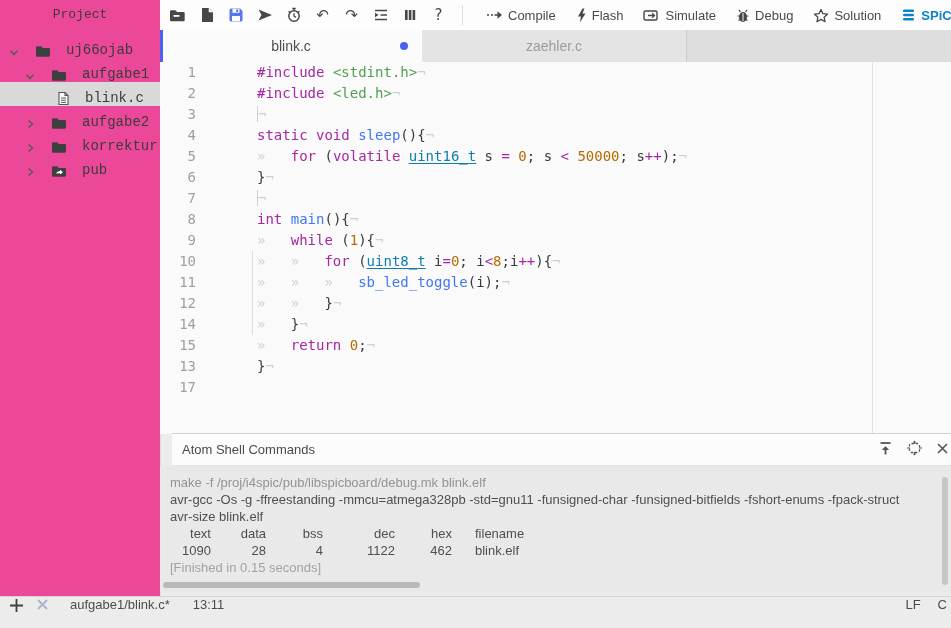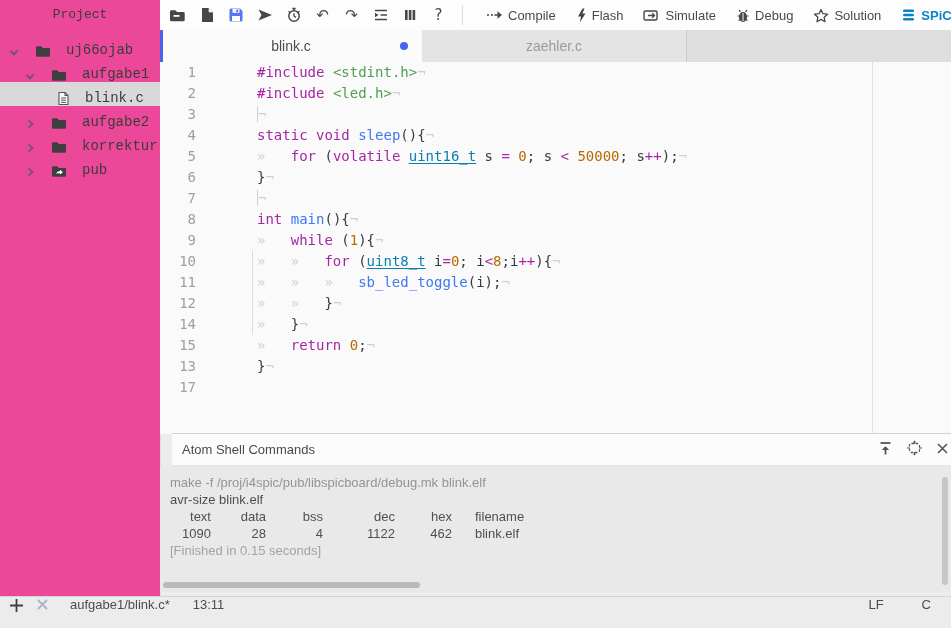--- a/index.html
+++ b/index.html
@@ -60,21 +60,21 @@
   .hscroll{position:absolute;left:3px;bottom:4px;width:257px;height:6px;border-radius:3px;background:#b9b9b9;}
   .vscroll{position:absolute;right:3px;top:11px;width:6px;height:108px;border-radius:3px;background:#c6c6c6;}
   
   .statusbar{position:absolute;left:0;top:596px;width:951px;height:32px;background:#ececec;
     border-top:1px solid #d5d5d5;box-sizing:border-box;display:flex;align-items:flex-start;
     font-size:13px;color:#4c4c4c;}
   .sb-plus{margin-left:8px;display:flex;}
   .sb-x{margin-left:10px;display:flex;}
   .sb-file{margin-left:20px;}
   .sb-cursor{margin-left:23px;}
-  .sb-right{margin-left:auto;display:flex;gap:38px;padding-right:20px;}
+  .sb-right{margin-left:auto;display:flex;gap:17px;padding-right:4px;}
   .vdiv-main{position:absolute;left:160px;top:0;width:1px;height:597px;background:#dcdcdc;}
 </style>
 </head>
 <body>
 
 <aside class="sidebar">
   <div class="sb-title">Project</div>
   <div class="tree">
     <div class="trow lv0">
       <span class="tico">
@@ -357,20 +357,21 @@
         </svg></span>
     <span>
       <svg width="13" height="13">
           <path d="M2 2l9 9M11 2l-9 9" stroke="#555" stroke-width="1.6"></path>
         </svg></span>
   </span>
 </div>
 
 <div class="terminal">
   <div class="t-dim">make -f /proj/i4spic/pub/libspicboard/debug.mk blink.elf</div>
+  <div>avr-gcc -Os -g -ffreestanding -mmcu=atmega328pb -std=gnu11 -funsigned-char -funsigned-bitfields -fshort-enums -fpack-struct</div>
   <div>avr-size blink.elf</div>
   <div class="tblrow">
     <span class="c-r w1">text</span>
     <span class="c-r w2">data</span>
     <span class="c-r w3">bss</span>
     <span class="c-r w4">dec</span>
     <span class="c-r w5">hex</span>
     <span class="c-fn">filename</span>
   </div>
   <div class="tblrow">

